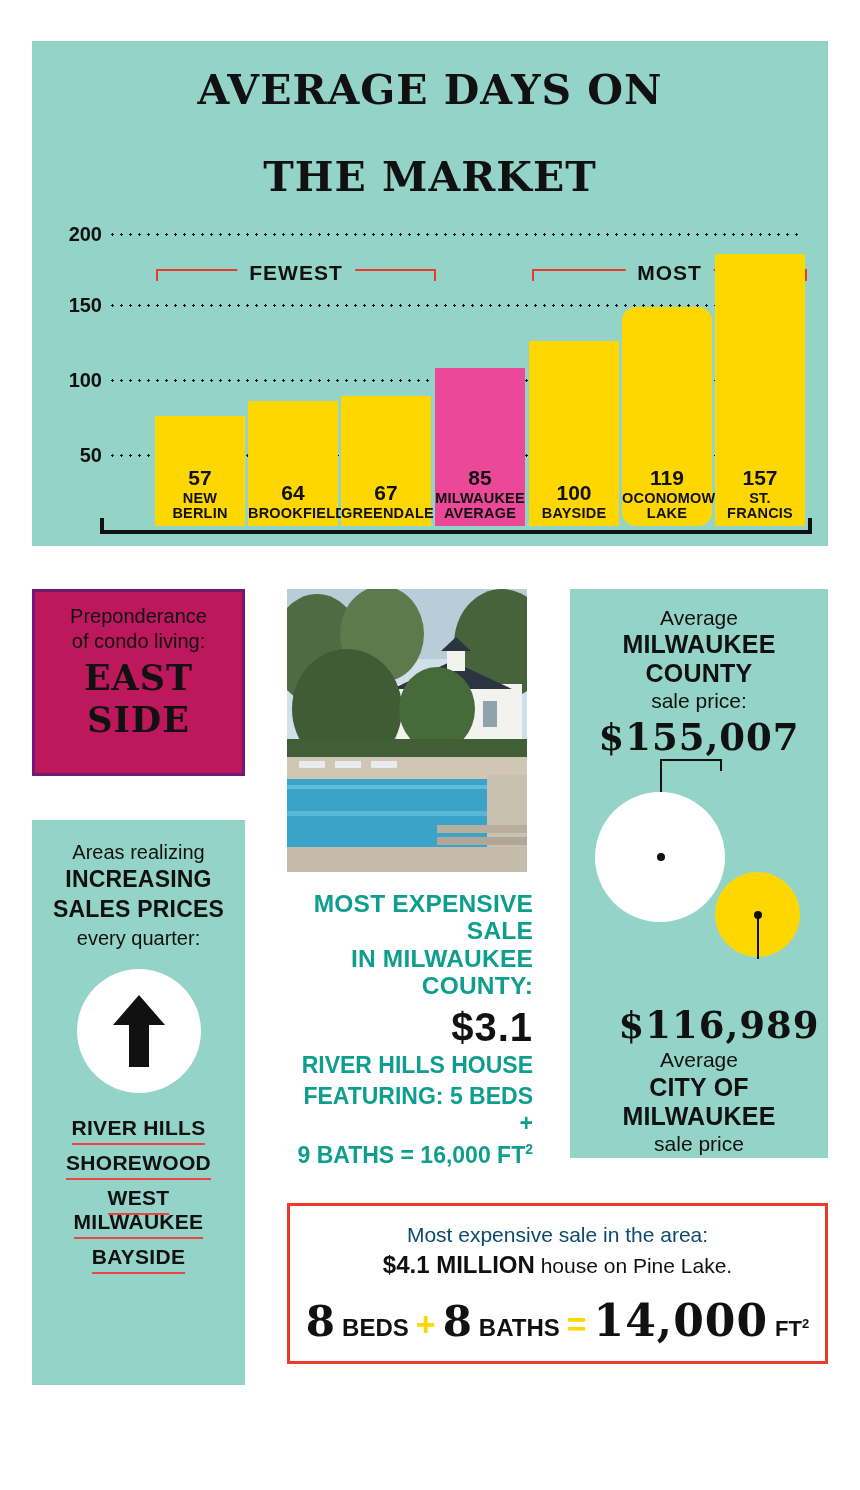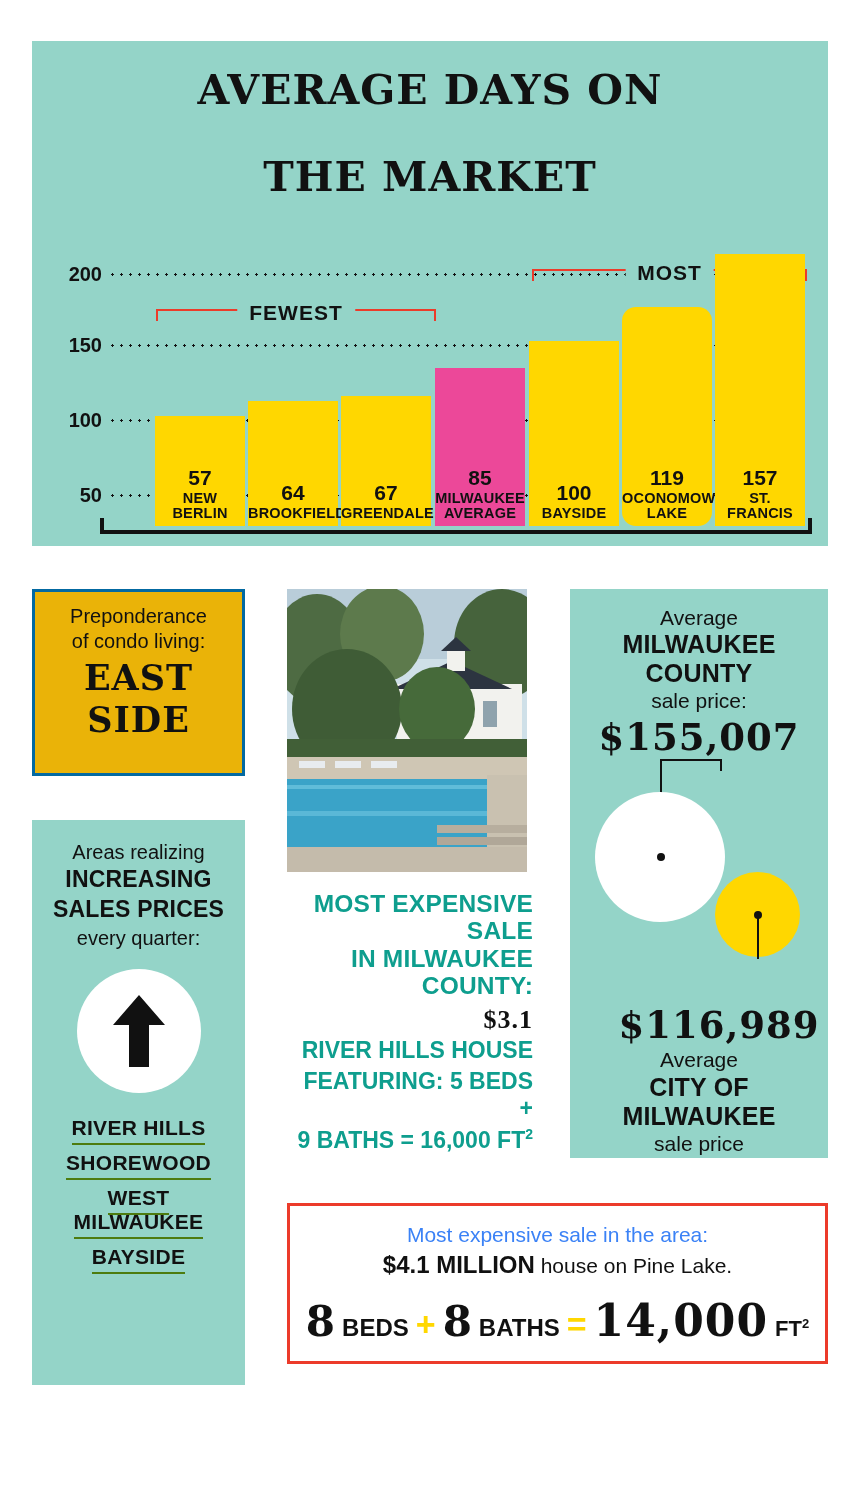--- a/index.html
+++ b/index.html
@@ -33,21 +33,21 @@
     padding-top: 27px;
     text-transform: uppercase;
   }
   .chart-title .l2 { display: block; margin-top: 41px; }
 
   .plot {
     position: absolute;
     left: 0; top: 150px;
     width: 796px; height: 355px;
   }
-  .gridrow { position: absolute; left: 24px; width: 748px; height: 22px; margin-top: 40px; }
+  .gridrow { position: absolute; left: 24px; width: 748px; height: 22px; }
   .gridrow .dots {
     position: absolute; left: 52px; right: 4px; top: 10px; height: 3px;
     background-image: radial-gradient(circle, #111 1.2px, transparent 1.4px);
     background-size: 9px 3px;
     background-repeat: repeat-x;
   }
   .gridrow .lab {
     position: absolute; left: 0; top: 0; width: 46px; text-align: right;
     font-weight: bold; font-size: 20px; color: #111;
     font-family: "Liberation Sans", sans-serif;
@@ -120,22 +120,22 @@
     content: ""; position: absolute; bottom: 0; width: 4px; height: 16px; background: #111;
   }
   .axis-line:before { left: 0; }
   .axis-line:after { right: 0; }
 
   
   .condo-box {
     position: absolute;
     left: 32px; top: 589px;
     width: 213px; height: 187px;
-    border: 3px solid #0369a1;
-    background: #eab308;
+    border: 3px solid #701a75;
+    background: #be185d;
     padding: 12px 14px 0 14px;
     text-align: center;
   }
   .condo-box .lead {
     font-family: "Liberation Sans", sans-serif;
     font-size: 20px;
     color: #111;
     line-height: 1.25;
   }
   .condo-box .big {
@@ -182,21 +182,21 @@
     font-family: "Liberation Sans Narrow", "Liberation Sans", sans-serif;
     font-weight: bold;
     font-size: 21px;
     letter-spacing: 0.3px;
     color: #111;
     padding: 5px 0 6px 0;
     text-transform: uppercase;
     display: block;
   }
   .city-list .city span {
-    border-bottom: 2px solid #4d7c0f;
+    border-bottom: 2px solid #ef4444;
     padding-bottom: 4px;
   }
 
   
   .photo {
     position: absolute;
     left: 287px; top: 589px;
     width: 240px; height: 283px;
     overflow: hidden;
     background: #6f8c6a;
@@ -213,23 +213,23 @@
   .mes .hd {
     font-family: "Liberation Sans Narrow", "Liberation Sans", sans-serif;
     font-weight: bold;
     font-size: 24.5px;
     line-height: 1.12;
     color: #0e9e8e;
     text-transform: uppercase;
     letter-spacing: 0.2px;
   }
   .mes .price {
-    font-family: Liberation Serif, serif;
-    font-weight: bold;
-    font-size: 26px;
+    font-family: Liberation Sans, sans-serif;
+    font-weight: bold;
+    font-size: 40px;
     line-height: 1.05;
     color: #111;
     margin-top: 6px;
     letter-spacing: 1px;
   }
   .mes .sub {
     font-family: "Liberation Sans Narrow", "Liberation Sans", sans-serif;
     font-weight: bold;
     font-size: 23px;
     line-height: 1.18;
@@ -279,21 +279,21 @@
     position: absolute;
     left: 287px; top: 1203px;
     width: 541px; height: 161px;
     border: 3px solid #ec3b2a;
     background: #ffffff;
     text-align: center;
     padding-top: 17px;
   }
   .bottom-box .l1 {
     font-family: "Liberation Sans", sans-serif;
-    font-size: 21px; color: #3b82f6;
+    font-size: 21px; color: #0c4a6e;
   }
   .bottom-box .l2 {
     font-family: "Liberation Sans", sans-serif;
     font-size: 21px; color: #111; margin-top: 4px;
   }
   .bottom-box .l2 b {
     font-family: "Liberation Sans Narrow", "Liberation Sans", sans-serif;
     font-weight: bold; font-size: 24px;
   }
   .eq {
@@ -345,21 +345,21 @@
       </div>
       <div class="gridrow" style="top:178px;">
         <div class="lab">100</div>
         <div class="dots"></div>
       </div>
       <div class="gridrow" style="top:253px;">
         <div class="lab">50</div>
         <div class="dots"></div>
       </div>
 
-      <div class="bracket" style="left:124px; width:280px; top:78px;margin-top:40px;">
+      <div class="bracket" style="left:124px; width:280px; top:78px;">
         <div class="bh"></div>
           <div class="bl"></div>
           <div class="br"></div>
         <div class="btext">FEWEST</div>
       </div>
       <div class="bracket" style="left:500px; width:275px; top:78px;">
         <div class="bh"></div>
           <div class="bl"></div>
           <div class="br"></div>
         <div class="btext">MOST</div>

